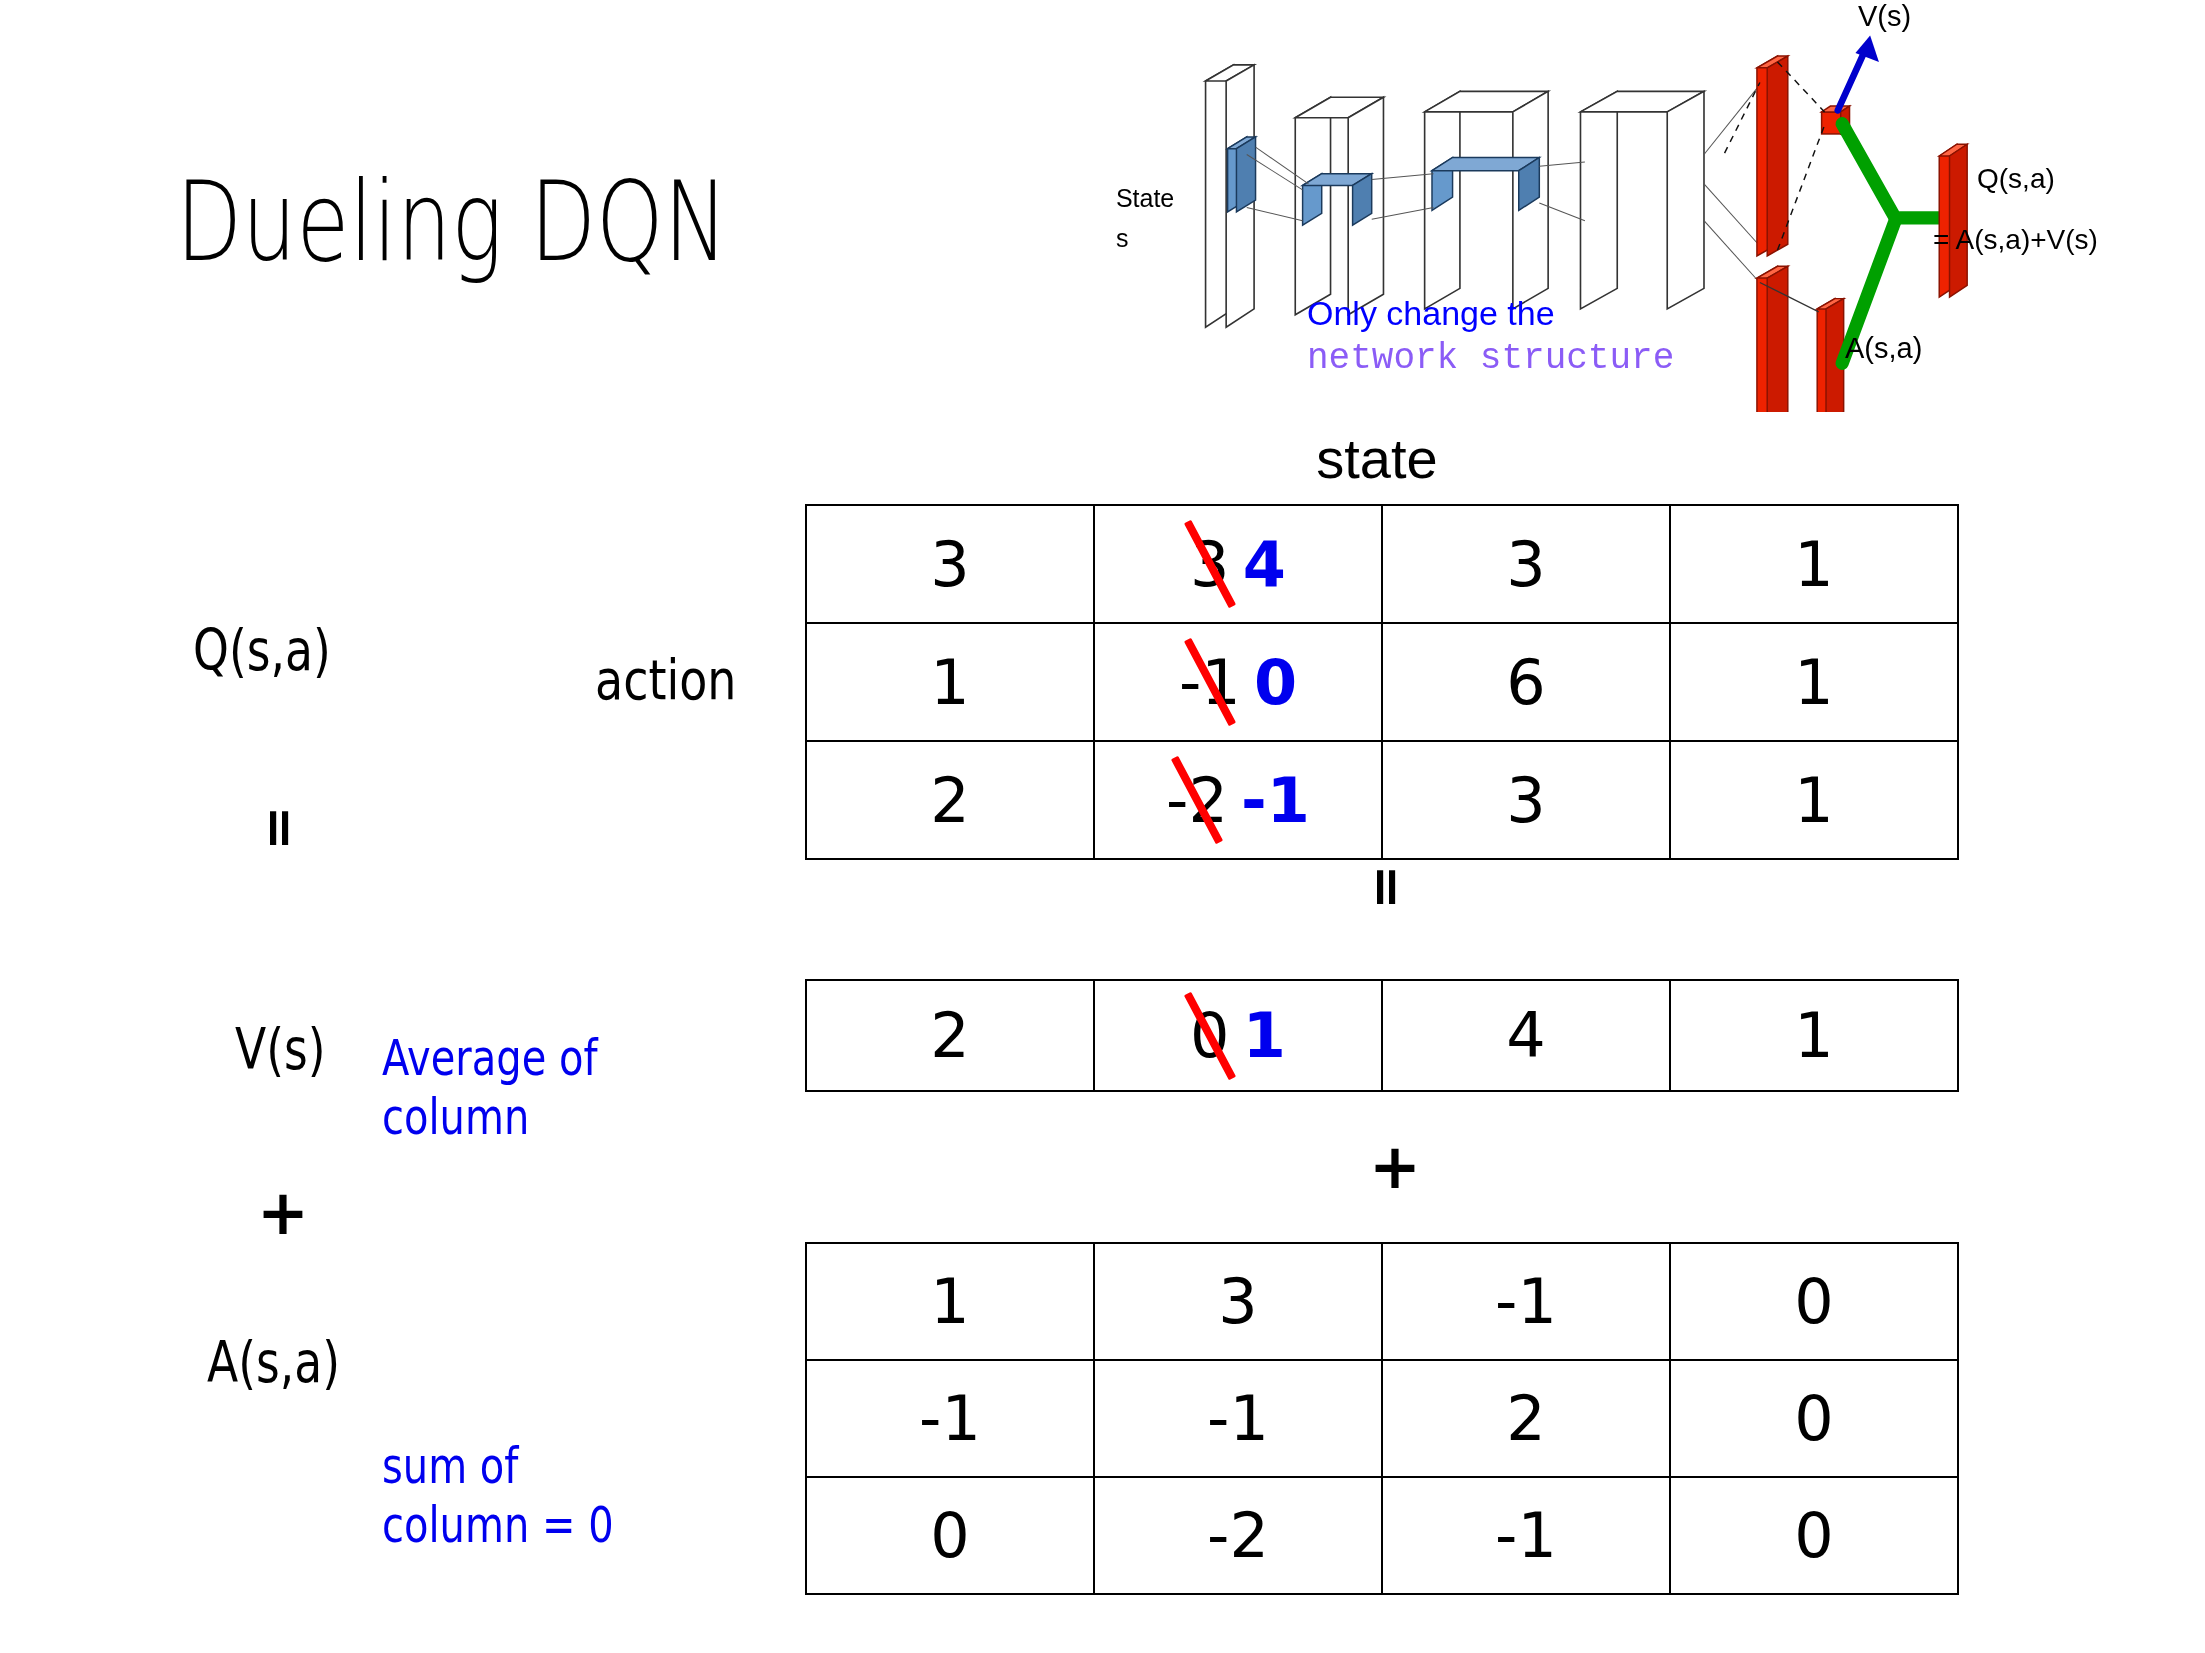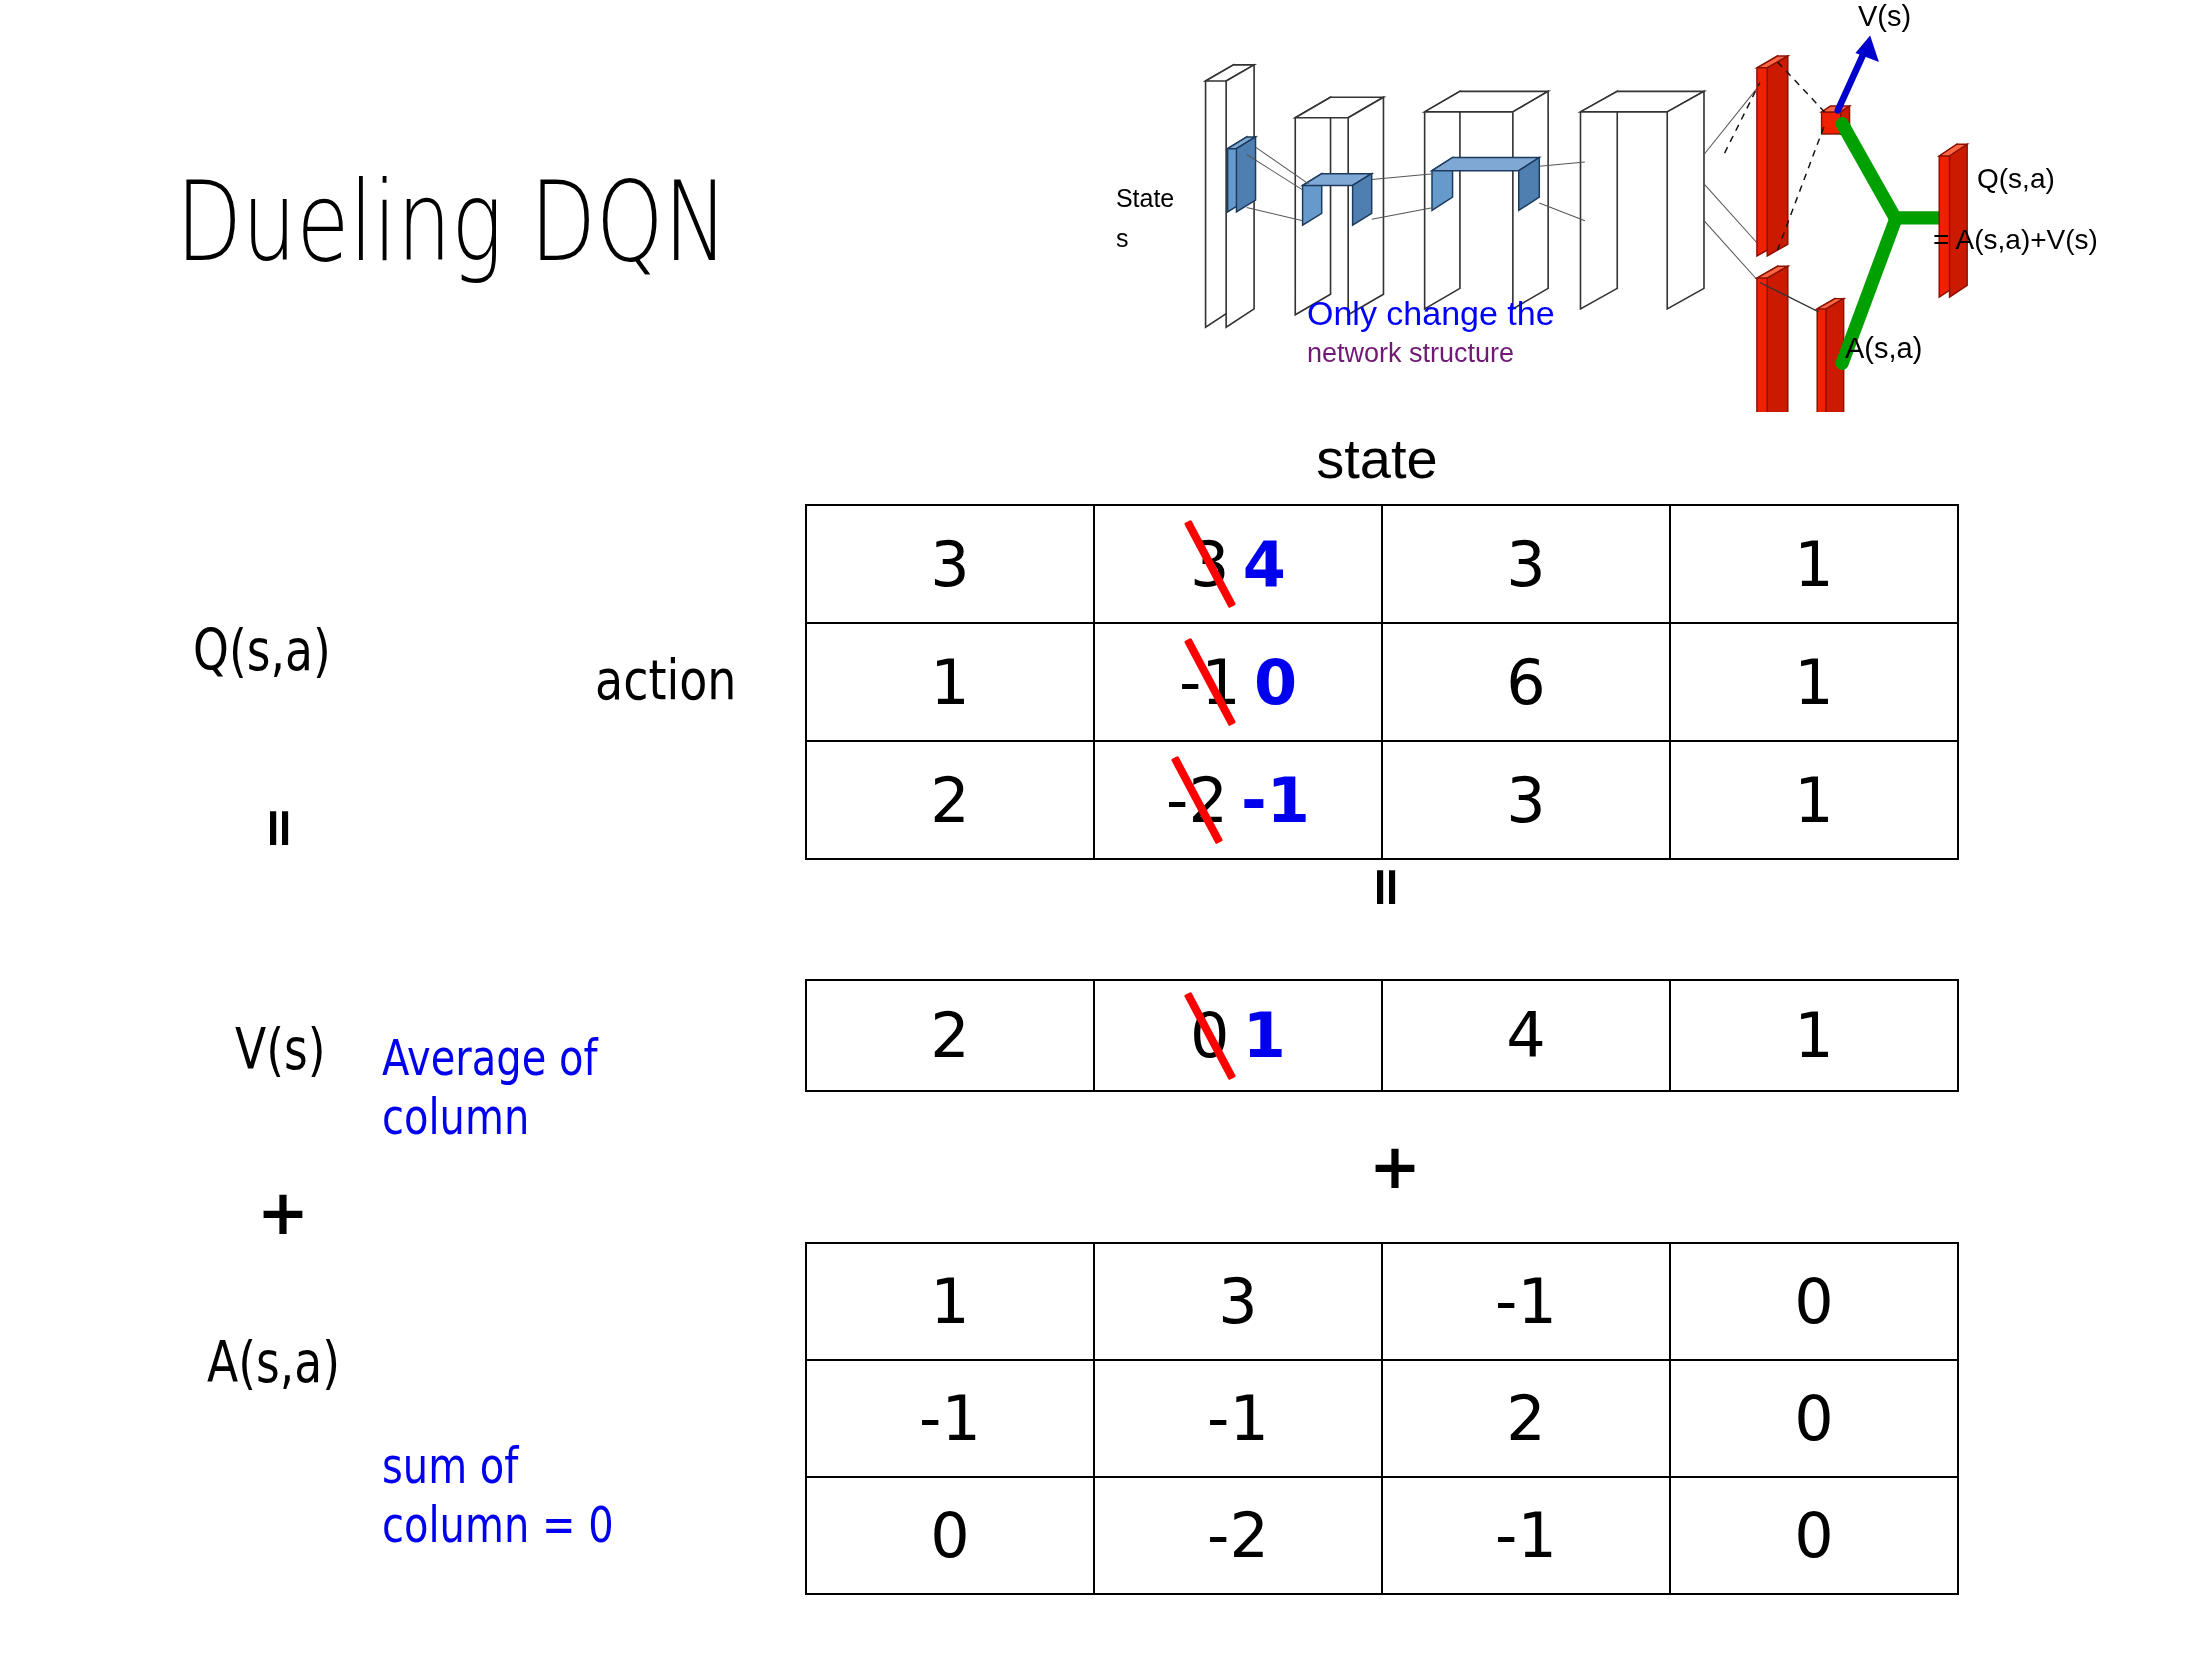--- a/index.html
+++ b/index.html
@@ -248,21 +248,21 @@
       <polygon points="1128,212 1152,196 1152,388 1128,404" fill="#ee2200" stroke="#8a1200" stroke-width="2"></polygon>
       <polygon points="1128,212 1152,196 1166,196 1142,212" fill="#ff6644" stroke="#8a1200" stroke-width="2"></polygon>
       <polygon points="1142,212 1166,196 1166,388 1142,404" fill="#cc1a00" stroke="#8a1200" stroke-width="2"></polygon>
     </g>
   </svg>
 
   <div class="abs" style="left:5.9px; top:184px; font-size:25px; font-family:'Liberation Sans',sans-serif;">State</div>
   <div class="abs" style="left:5.9px; top:224px; font-size:25px; font-family:'Liberation Sans',sans-serif;">s</div>
 
   <div class="abs" style="left:197px; top:294px; font-size:34px; color:#0000ff; font-family:'Liberation Sans',sans-serif;">Only change the</div>
-  <div class="abs" style="left:197px; top:338px; font-size:27px; color:#701a75; font-family:Liberation Sans, sans-serif;">network structure</div>
+  <div class="abs" style="left:197px; top:338px; font-size:36px; color:#8b5cf6; font-family:Liberation Mono, monospace;">network structure</div>
 
   <div class="abs" style="left:748px; top:0px; font-size:29px; font-family:'Liberation Sans',sans-serif;">V(s)</div>
 
   <div class="abs" style="left:735px; top:332px; font-size:29px; font-family:'Liberation Sans',sans-serif;">A(s,a)</div>
 
   <div class="abs" style="left:867px; top:163px; font-size:28px; font-family:'Liberation Sans',sans-serif;">Q(s,a)</div>
   <div class="abs" style="left:823px; top:204px; font-size:28px; font-family:'Liberation Sans',sans-serif;margin-top:20px;">= A(s,a)+V(s)</div>
 </div>
 
 <div class="abs side-label" id="label-q">Q(s,a)</div>

